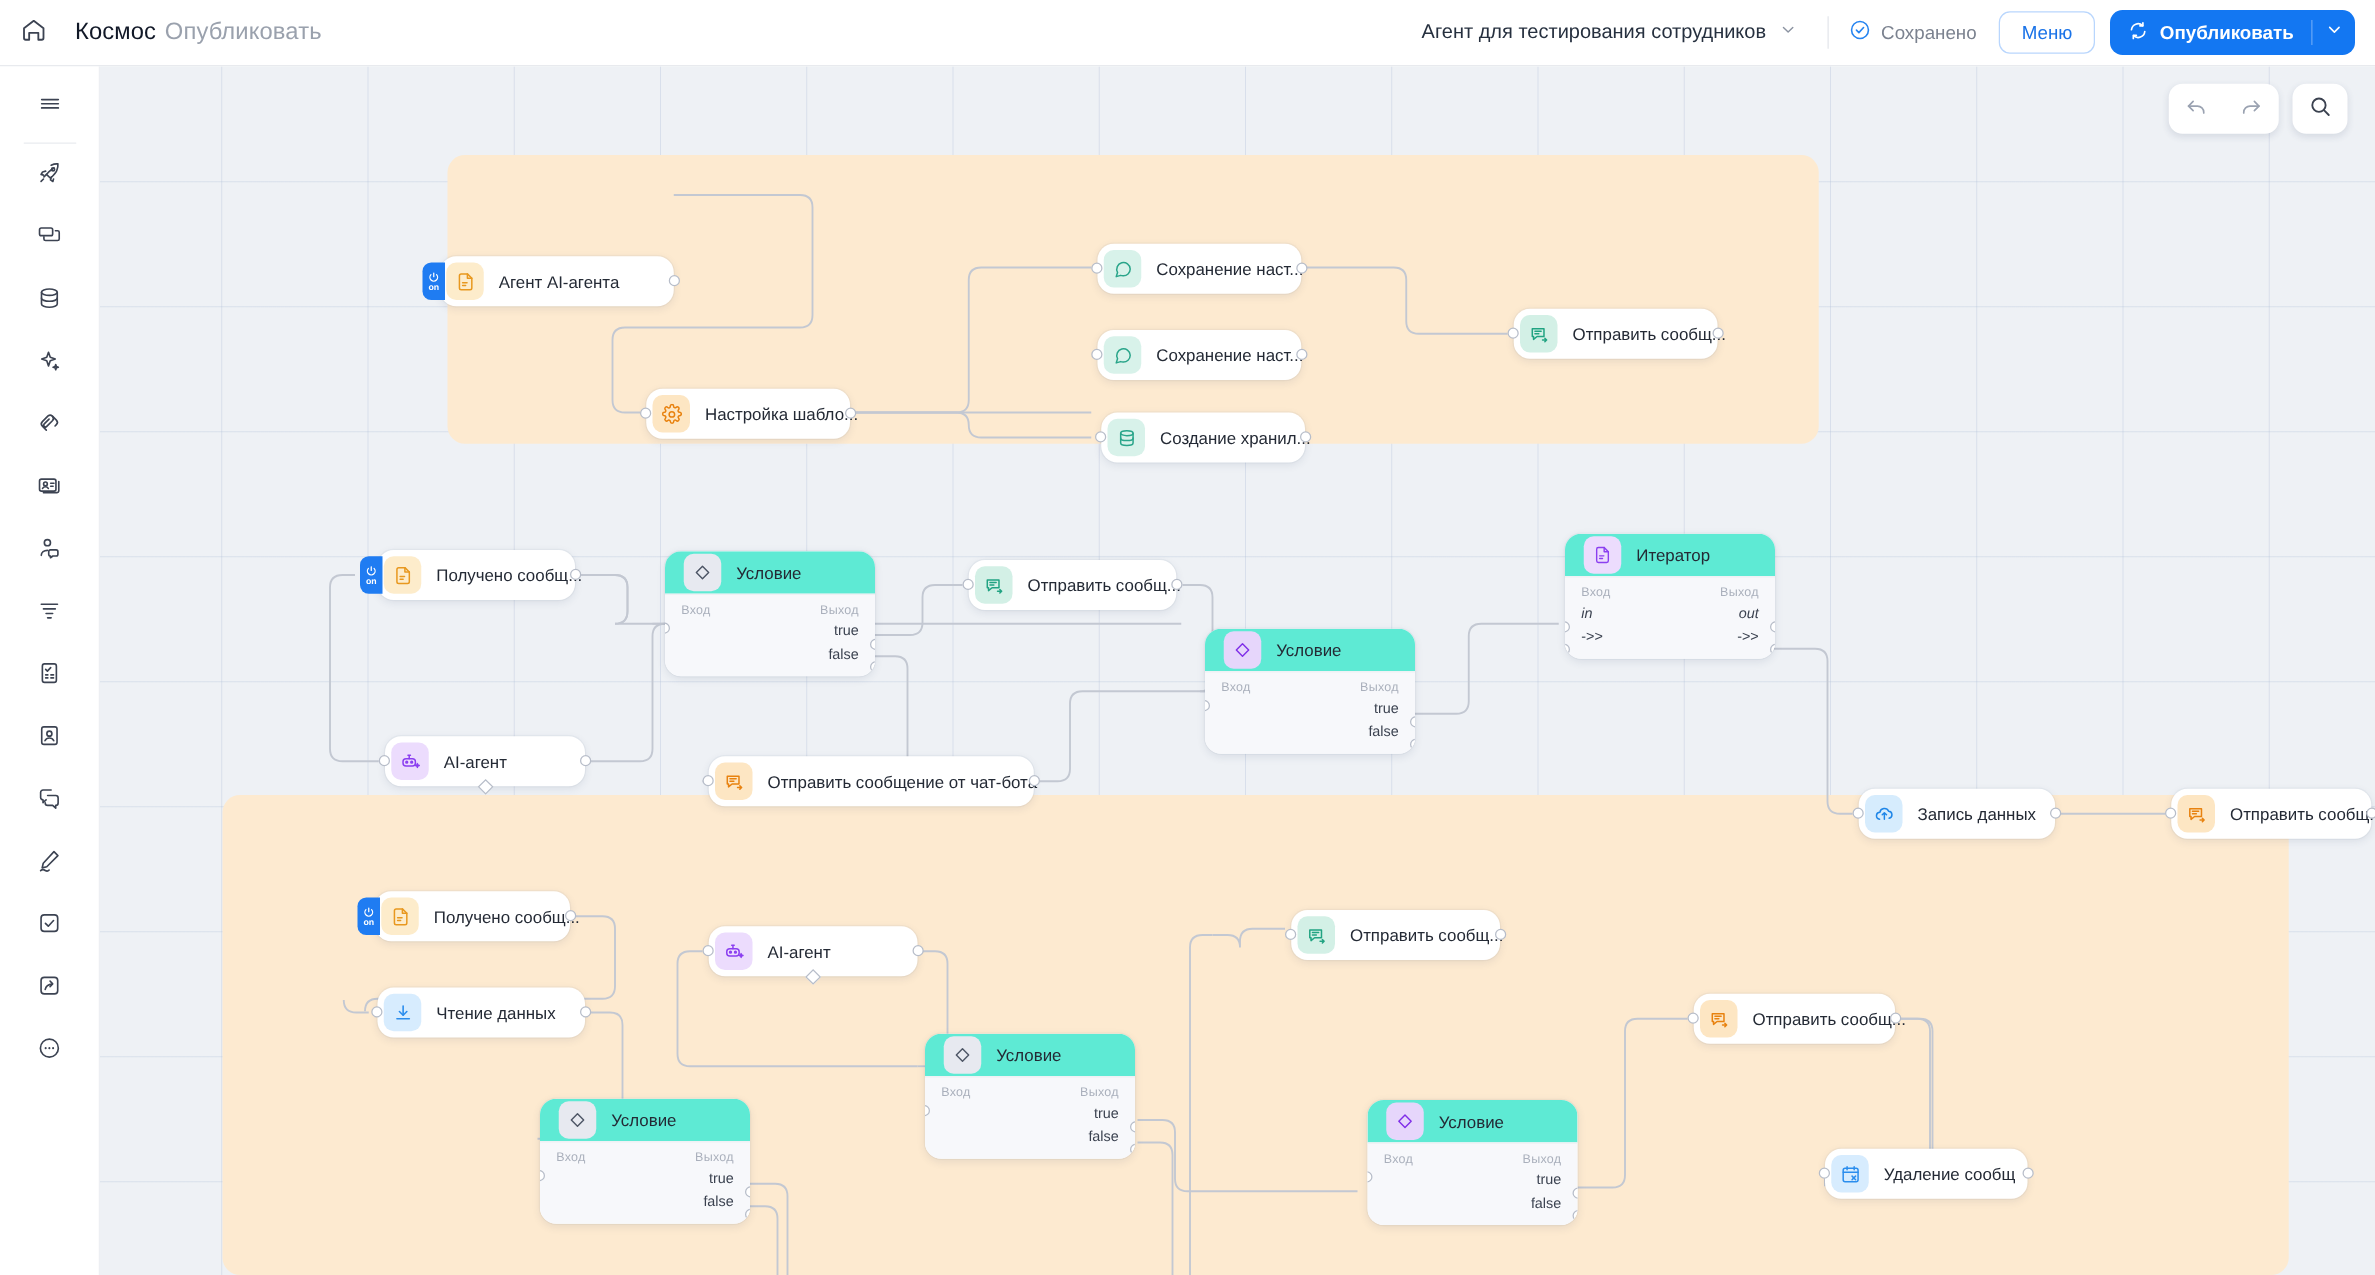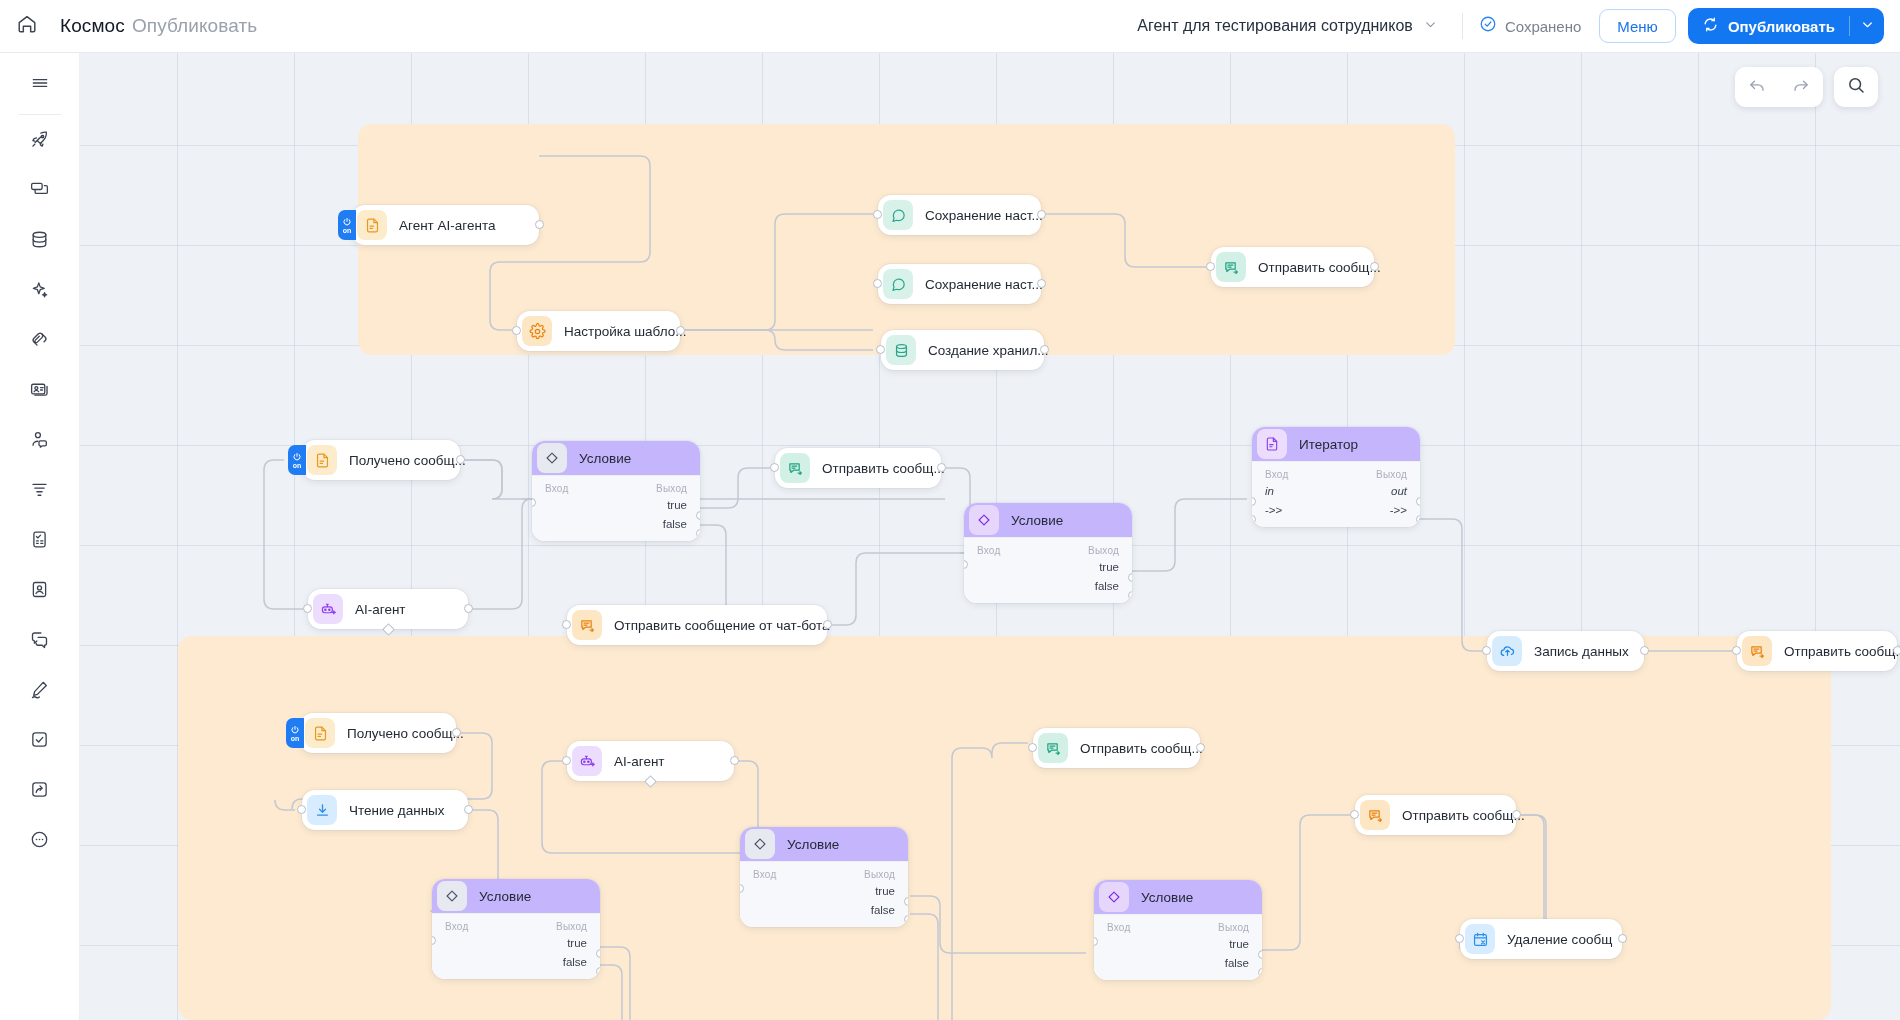--- a/index.html
+++ b/index.html
@@ -95,21 +95,21 @@
     display:flex;align-items:center;justify-content:center;
   }
   .node-label{font-size:13.5px;color:#242a35;margin-left:12px;white-space:nowrap;}
 
   
   .node-card{
     position:absolute;background:#ffffff;border-radius:13px;
     box-shadow:0 2px 7px rgba(40,60,95,.10),0 0 0 1px rgba(30,50,90,.035);
     display:flex;flex-direction:column;cursor:pointer;overflow:hidden;
   }
-  .card-head{height:40px;display:flex;align-items:center;padding:0 14px 0 5px;background:#c4b5fd;}
+  .card-head{height:40px;display:flex;align-items:center;padding:0 14px 0 15px;background:#5eead4;}
   .card-body{
     flex:1;background:#f7f8fb;border-top:1px solid #eef0f4;
     padding:7px 13px 9px 13px;position:relative;
   }
   .io-row{display:flex;justify-content:space-between;align-items:center;}
   .io-cap{font-size:10px;color:#aab0bc;letter-spacing:.2px;}
   .port-row{display:flex;justify-content:flex-end;align-items:center;height:16px;margin-top:3px;}
   .port-lbl{font-size:11.5px;color:#3b4250;}
 
   

